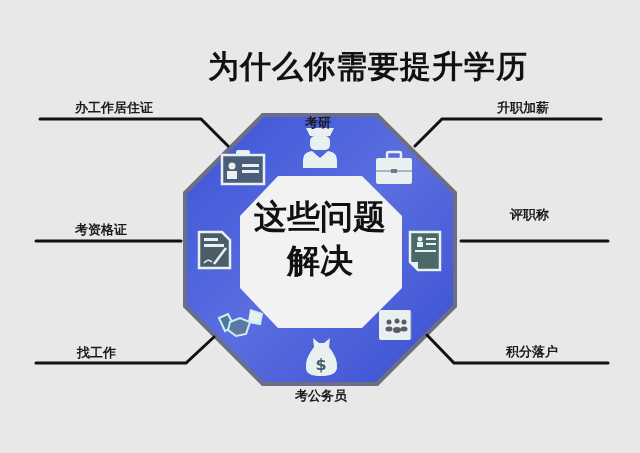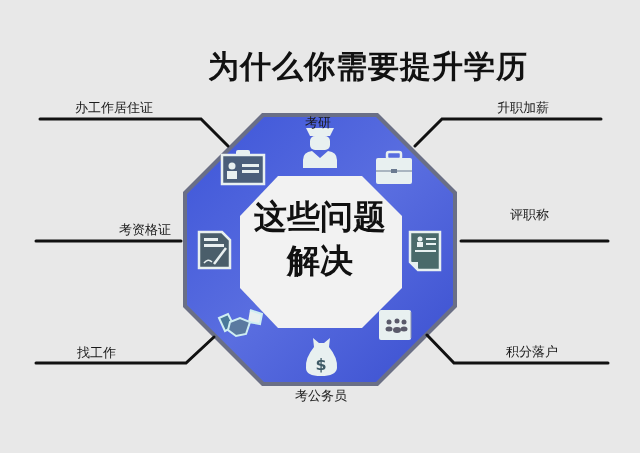--- a/index.html
+++ b/index.html
@@ -1,18 +1,18 @@
 <!DOCTYPE html>
 <html><head>
 <meta charset="utf-8">
 <style>
   html, body { margin:0; padding:0; }
   body { width:640px; height:453px; background:#e8e8e8; position:relative; overflow:hidden; font-family:"DejaVu Sans", sans-serif; }
   .title { position:absolute; left:0; top:46px; width:640px; text-align:center; font-size:31px; font-weight:bold; color:#111; letter-spacing:1px;padding-left:48px; }
-  .label { position:absolute; font-size:13px; font-weight:normal; color:#1a1a1a; white-space:nowrap; }
+  .label { position:absolute; font-size:13px; font-weight:bold; color:#1a1a1a; white-space:nowrap; }
   svg.diagram { position:absolute; left:0; top:0; }
   .center-text { position:absolute; left:240px; top:195px; width:160px; text-align:center; font-size:33px; font-weight:bold; color:#111; line-height:44px; }
 </style>
 </head>
 <body>
 
 <div class="title">为什么你需要提升学历</div>
 
 <svg class="diagram" width="640" height="453" viewBox="0 0 640 453">
   <defs>
@@ -102,19 +102,19 @@
     <path d="M230,322 L240,318 L250,322 L246,334 L236,336 L228,330 Z" fill="#5a7aa0"></path>
   </g>
 </svg>
 
 <div class="label" style="left:305px; top:114px;">考研</div>
 <div class="label" style="left:497px; top:99px;">升职加薪</div>
 <div class="label" style="left:510px; top:206px;">评职称</div>
 <div class="label" style="left:506px; top:343px;">积分落户</div>
 <div class="label" style="left:295px; top:387px;">考公务员</div>
 <div class="label" style="left:77px; top:344px;">找工作</div>
-<div class="label" style="left:75px; top:221px;margin-left:44px;">考资格证</div>
+<div class="label" style="left:75px; top:221px;">考资格证</div>
 <div class="label" style="left:75px; top:99px;">办工作居住证</div>
 
 <div class="center-text">
   <div>这些问题</div>
   <div>解决</div>
 </div>
 
 </body></html>

